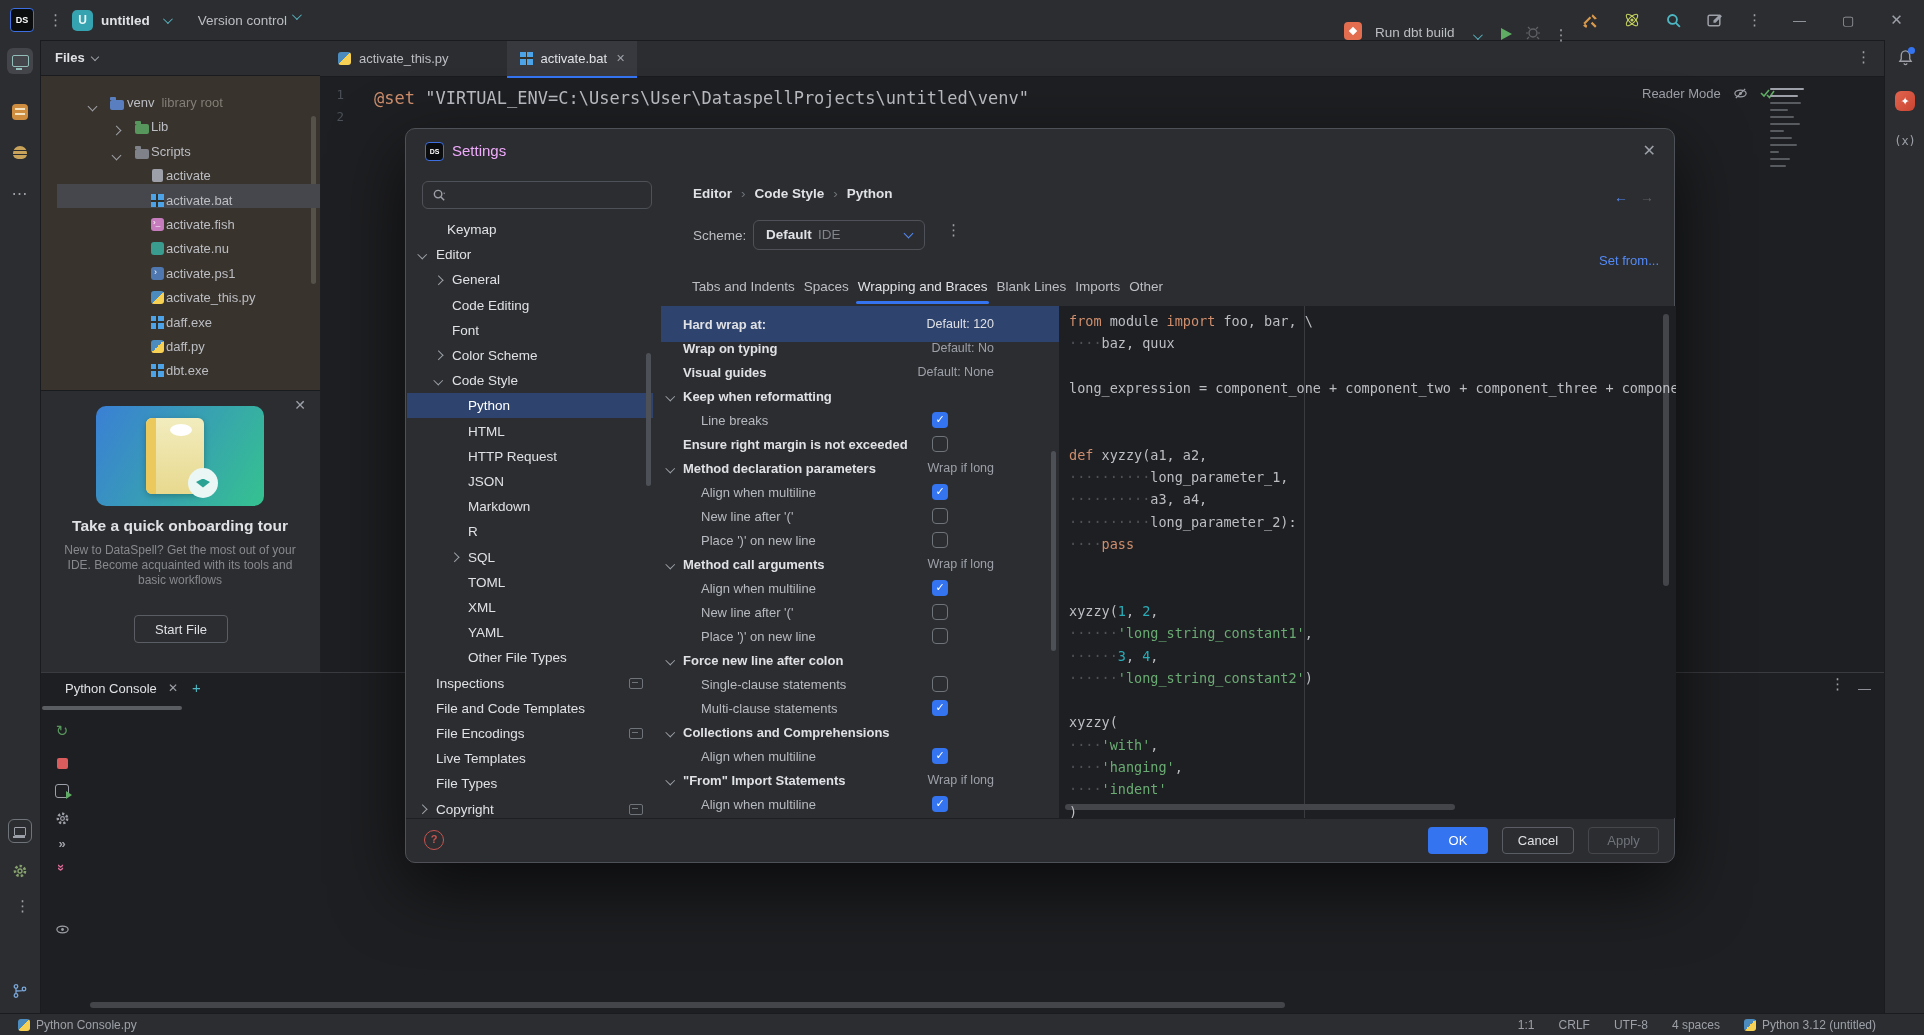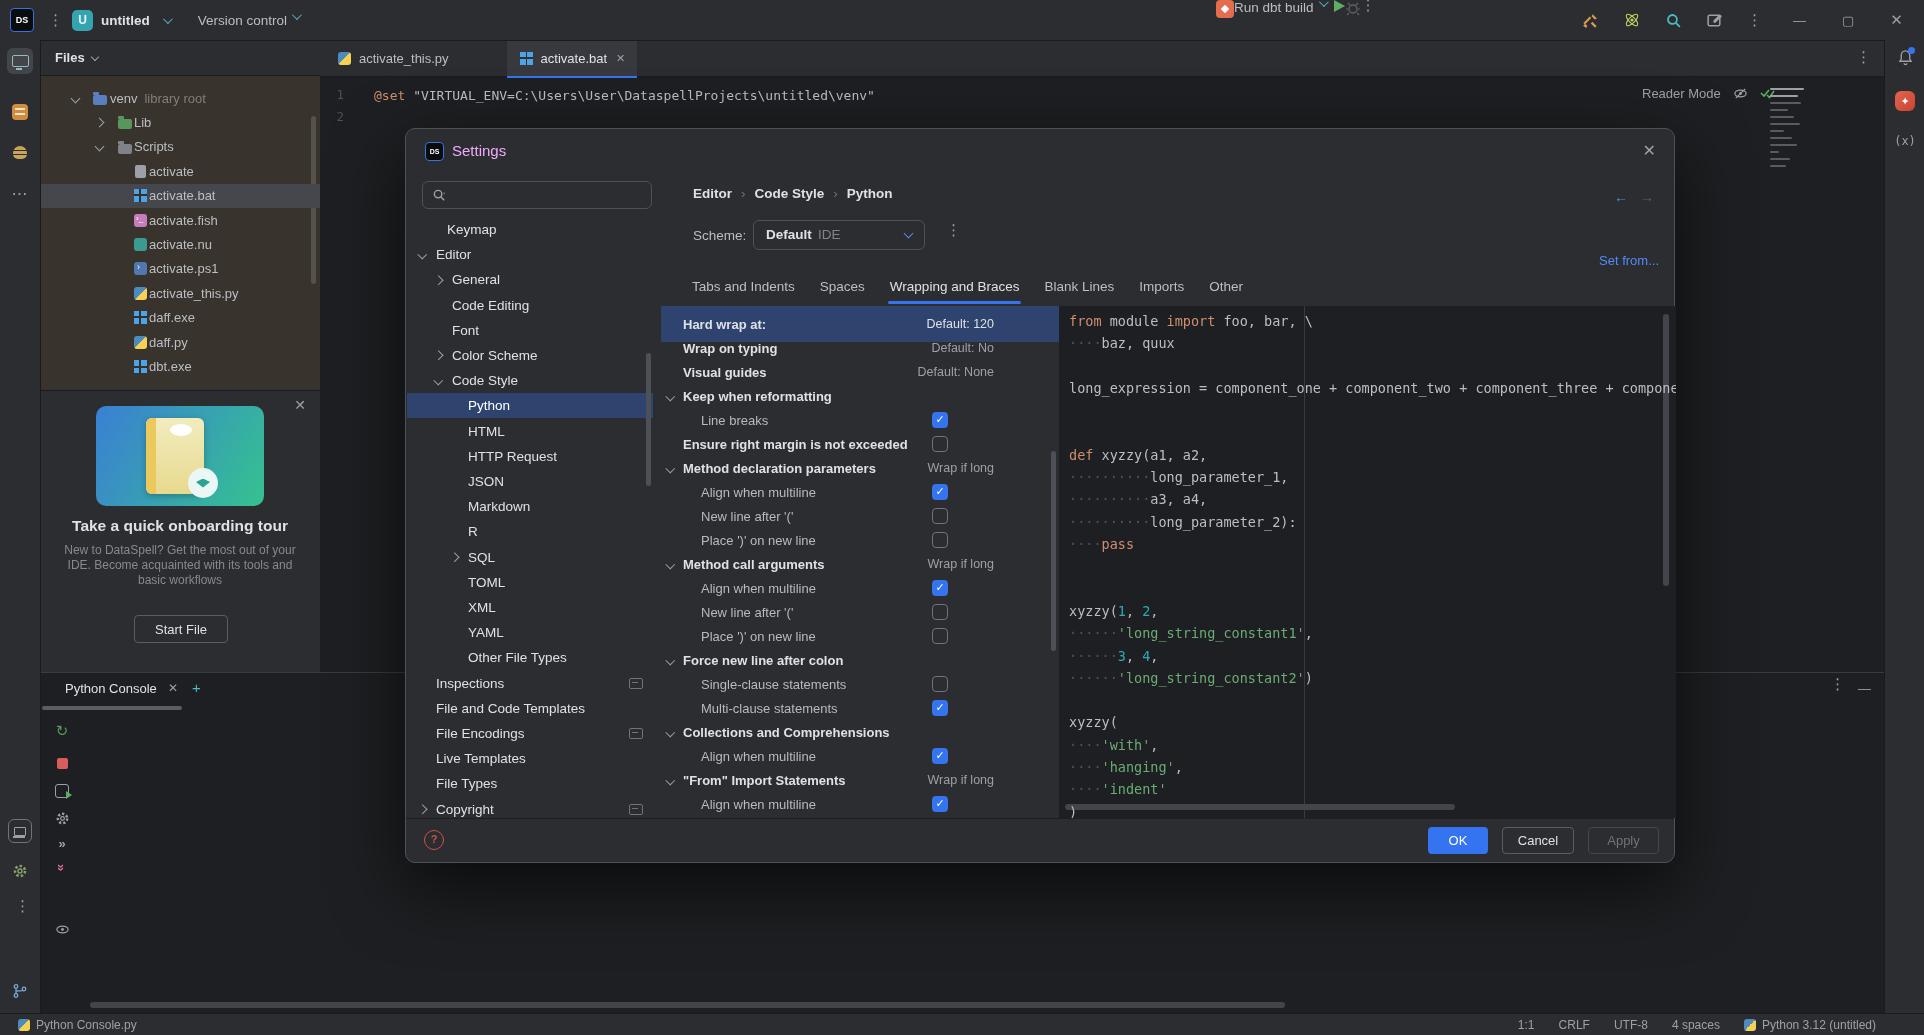--- a/index.html
+++ b/index.html
@@ -11,21 +11,21 @@
   .tb-left{position:absolute;left:10px;top:0;height:40px;display:flex;align-items:center;gap:14px}
   .ds-logo{width:22px;height:22px;background:#0b0c0e;border:1px solid #3d6fe0;border-radius:4px;
            color:#fff;font-size:9px;font-weight:bold;display:flex;align-items:center;justify-content:center}
   .kebab{color:#9da0a8;font-size:15px;letter-spacing:1px;line-height:10px;width:10px;text-align:center}
   .proj-avatar{width:21px;height:21px;border-radius:5px;background:#35a3b0;color:#eaf6f7;font-size:12px;
                font-weight:bold;display:flex;align-items:center;justify-content:center}
   .tb-label{color:#dfe1e5;font-weight:600;font-size:13.5px}
   .tb-label2{color:#bcbec4;font-size:13.5px}
   .chev-dn{display:inline-block;width:6px;height:6px;border-right:1.6px solid #56b0bd;border-bottom:1.6px solid #56b0bd;
            transform:rotate(45deg) translateY(-2px);margin-left:5px}
-  .run-cluster{position:absolute;left:1216px;top:0;height:40px;display:flex;align-items:flex-start;}
+  .run-cluster{position:absolute;left:1344px;top:0;height:40px;display:flex;align-items:flex-end;gap:13px}
   .dbt-ic{width:18px;height:18px;border-radius:4px;background:#e26e4f;position:relative}
   .dbt-ic::before{content:"";position:absolute;left:6px;top:6px;width:6px;height:6px;background:#fff;transform:rotate(45deg)}
   .play{width:0;height:0;border-left:11px solid #5fad65;border-top:6.5px solid transparent;border-bottom:6.5px solid transparent}
   .tb-right{position:absolute;left:1582px;top:0;height:40px;display:flex;align-items:center;gap:24px}
   .winbtn{color:#9da0a8;font-size:13px}
   
   .strip-l{left:0;top:40px;width:40px;height:973px;background:#2b2d30;border-right:1px solid #1a1b1e;z-index:3}
   .strip-r{left:1884px;top:40px;width:40px;height:973px;background:#2b2d30;border-left:1px solid #1a1b1e;z-index:3}
   .strip-ic{position:absolute;left:7px;width:26px;height:26px;display:flex;align-items:center;justify-content:center;border-radius:6px}
   .sel-ic{background:#43454a}
@@ -40,32 +40,32 @@
   .laptop{width:10px;height:7px;border:1.4px solid #9da0a8;border-radius:1px;position:relative}
   .laptop::after{content:"";position:absolute;left:-2px;bottom:-3px;width:12px;height:1.5px;background:#9da0a8}
   .ai-sq{width:20px;height:20px;border-radius:6px;background:linear-gradient(135deg,#e2654e,#c94432);display:flex;align-items:center;justify-content:center;color:#fff;font-size:11px}
   .varx{color:#9da0a8;font-family:"DejaVu Sans Mono",monospace;font-size:12px}
   
   .editor{left:320px;top:40px;width:1564px;height:973px;background:#1e1f22;z-index:1}
   .tabbar{position:absolute;left:0;top:0;width:1564px;height:36px;background:#2b2d30;border-bottom:1px solid #1a1b1e}
   .etab{position:absolute;top:0;height:36px;display:flex;align-items:center;gap:7px;padding:0 12px;font-size:13px;color:#bcbec4}
   .etab.active{background:#37393e;color:#dfe1e5;border-bottom:2px solid #3574f0}
   .gutter{position:absolute;left:8px;width:16px;text-align:right;color:#4b5059;font-size:12.5px;font-family:"DejaVu Sans Mono",monospace}
-  .srcline{position:absolute;left:54px;font-size:13px;font-family:"DejaVu Sans Mono",monospace;white-space:pre}
+  .srcline{position:absolute;left:54px;font-size:17px;font-family:"DejaVu Sans Mono",monospace;white-space:pre}
   .kw{color:#cf8e6d}.str{color:#6aab73}.num{color:#2aacb8}.pl{color:#bcbec4}.ws{color:#4e5157}
   .reader{position:absolute;left:1322px;top:46px;display:flex;align-items:center;gap:12px;color:#9da0a8;font-size:13px}
   .minimap{position:absolute;left:1450px;top:48px;width:46px}
   .mm{position:absolute;height:2px;background:#585b60;border-radius:1px}
   
   .files-hd{left:40px;top:40px;width:280px;height:36px;background:#2b2d30;border-bottom:1px solid #1a1b1e;z-index:2;
             display:flex;align-items:center;padding-left:15px;box-sizing:border-box}
   .files-hd .t{color:#dfe1e5;font-weight:600;font-size:13px}
   .chev-g{display:inline-block;width:5px;height:5px;border-right:1.5px solid #9da0a8;border-bottom:1.5px solid #9da0a8;transform:rotate(45deg);margin-left:7px;margin-top:-2px}
   .tree{left:40px;top:76px;width:280px;height:314px;background:#38332c;overflow:hidden;z-index:2}
-  .trow{position:absolute;left:0;width:280px;height:24px;display:flex;align-items:center;font-size:13px;color:#bcbec4}
+  .trow{position:absolute;left:17px;width:280px;height:24px;display:flex;align-items:flex-end;font-size:13px;color:#bcbec4}
   .trow.sel{background:#45474c}
   .tchev{position:absolute;width:6px;height:6px;border-right:1.5px solid #9da0a8;border-bottom:1.5px solid #9da0a8}
   .tchev.v{transform:rotate(45deg)} .tchev.r{transform:rotate(-45deg)}
   .fic{width:15px;height:15px;display:inline-block;position:relative;flex:none}
   .suffix{color:#827f77;margin-left:7px}
   .fold{width:14px;height:10px;border-radius:2px;margin-top:4px;position:relative}
   .fold::before{content:"";position:absolute;top:-3px;left:0;width:6px;height:3px;border-radius:1px 1px 0 0;background:inherit}
   .c-venv{background:#5a7fc0}.c-lib{background:#57965c}.c-scripts{background:#7f8389}
   .fic-file{width:11px;height:13px;background:#9da0a8;border-radius:2px;margin:1px 2px}
   .fic-windows{width:13px;height:13px;margin:1px;background:#4da3e8;
@@ -139,21 +139,21 @@
   .crumbs .c{color:#dfe1e5;font-weight:600}
   .crumbs .s{color:#6f737a}
   .histarrow{position:absolute;top:60px;font-size:14px}
   .scheme-lb{position:absolute;left:287px;top:99px;color:#bcbec4;font-size:13.5px}
   .scheme-dd{position:absolute;left:347px;top:91px;width:172px;height:30px;border:1px solid #4e5157;border-radius:6px;box-sizing:border-box}
   .scheme-dd .v{position:absolute;left:12px;top:6px;color:#dfe1e5;font-weight:600;font-size:13.5px}
   .scheme-dd .sfx{position:absolute;left:64px;top:6px;color:#80848b;font-size:13.5px}
   .scheme-dd .ch{position:absolute;right:12px;top:9px;width:6px;height:6px;border-right:1.7px solid #548af7;border-bottom:1.7px solid #548af7;transform:rotate(45deg)}
   .scheme-kebab{position:absolute;left:540px;top:96px}
   .setfrom{position:absolute;right:15px;top:124px;color:#548af7;font-size:13px}
-  .dtabs{position:absolute;left:286px;top:150px;display:flex;gap:25px;font-size:13.5px;height:25px}
+  .dtabs{position:absolute;left:286px;top:150px;display:flex;gap:9px;font-size:13.5px;height:25px}
   .dtab{color:#bcbec4;position:relative;padding-bottom:8px}
   .dtab.active{color:#dfe1e5}
   .dtab.active::after{content:"";position:absolute;left:-2px;right:-2px;bottom:0;height:3px;border-radius:2px;background:#3574f0}
   .rows{position:absolute;left:255px;top:177px;width:398px;height:512px;overflow:hidden;border-bottom:1px solid #1e1f22}
   .srow{position:absolute;left:0;width:398px;height:36px;display:flex;align-items:center;font-size:13px}
   .srow.sel{background:#2e436e}
   .srow .lab-top{color:#dfe1e5;font-weight:600}
   .srow .lab-child{color:#b7bac0}
   .srow .val{position:absolute;right:65px;color:#9da0a8;font-size:12.5px}
   .srow.sel .val{color:#dfe1e5}

